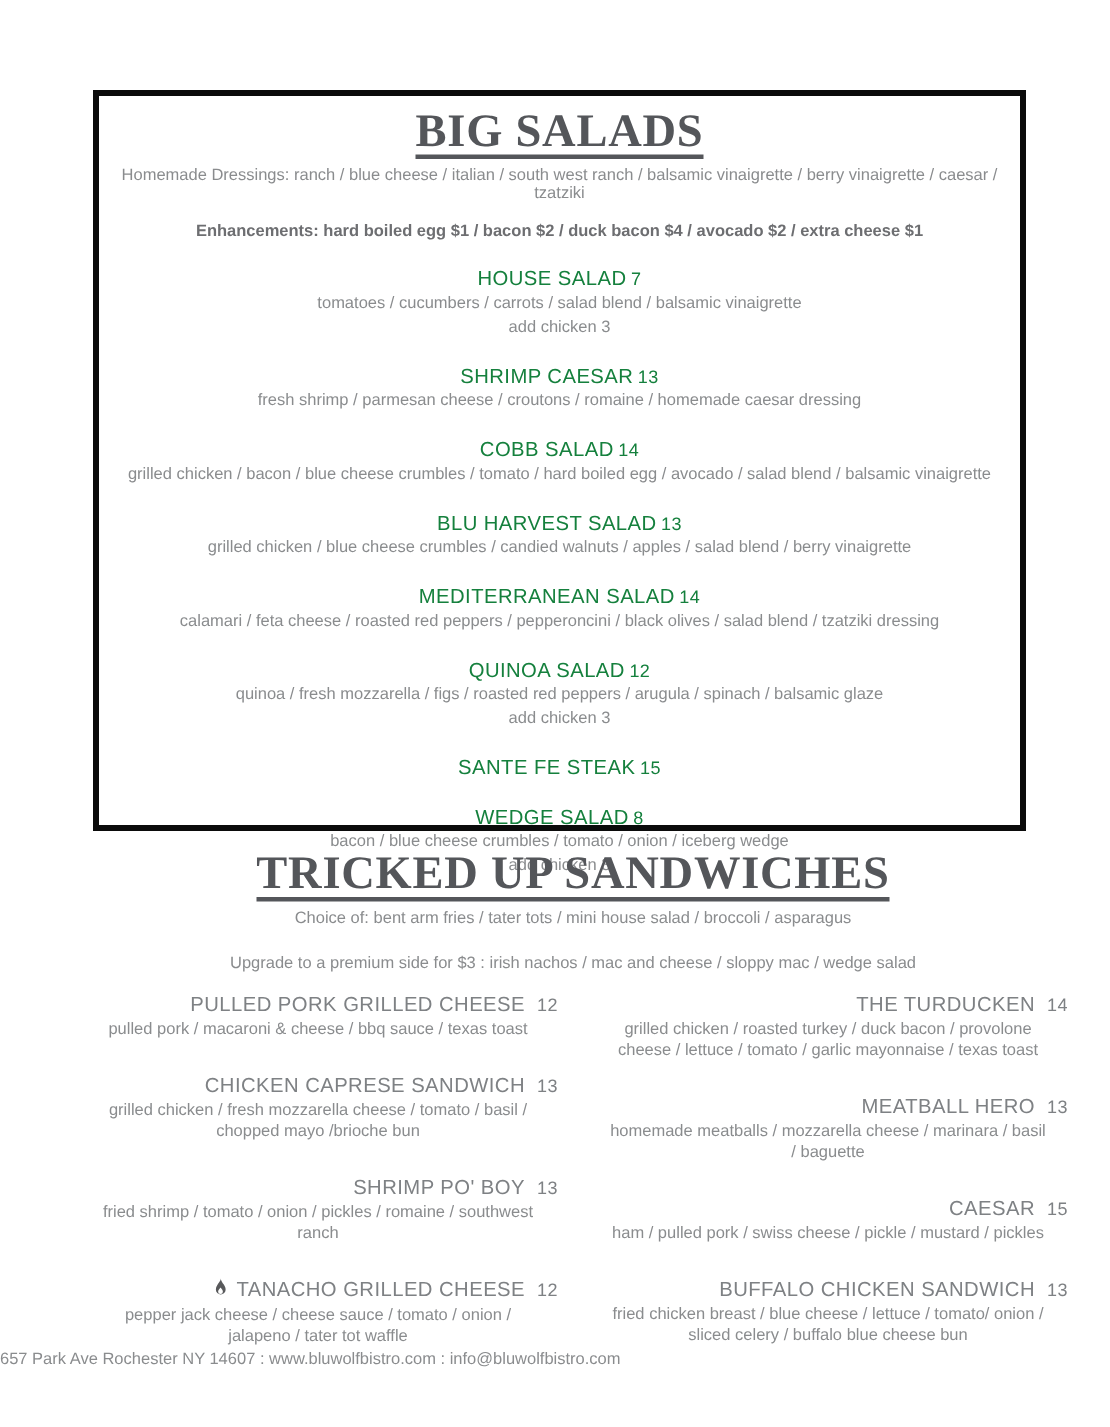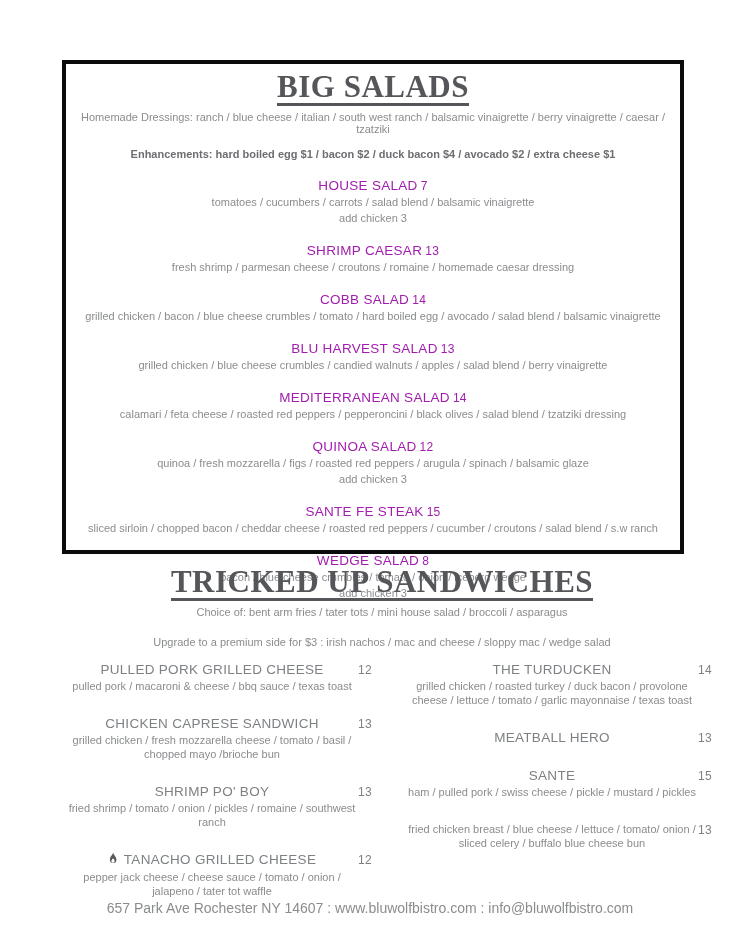--- a/index.html
+++ b/index.html
@@ -38,55 +38,55 @@
   .dressings {
     font-size:11px; color:#8a8c8e;
     margin:5px 6px 0;
   }
   .enhancements {
     font-size:11px; font-weight:bold; color:#6d6e71;
     margin:13px 0 0;
   }
   .salad-item { margin-top:18px; }
   .salad-head {
-    font-size:13.5px; color:#a21caf; letter-spacing:0.3px;
+    font-size:13.5px; color:#15803d; letter-spacing:0.3px;
   }
   .price { font-size:12px; margin-left:3px; }
   .salad-desc {
     font-size:11px; color:#8a8c8e; line-height:14px; margin-top:2px;
     padding:0 4px;
   }
 
   
   .sandwich-section {
     position:absolute; left:12px; top:564px; width:740px;
     text-align:center;
   }
   .sides { font-size:11px; color:#8a8c8e; line-height:14px; margin:4px 0 0; }
   .cols {
     display:flex; margin-top:13px; padding:0 30px;
   }
   .col { width:50%; box-sizing:border-box; padding:0 10px; }
   .sw-item { margin-bottom:23px; }
   .sw-head {
-    position:relative; text-align:center;
+    position:relative; text-align:right;
     font-size:13.5px; color:#7e8184; letter-spacing:0.3px;
     padding:0 22px;
   }
   .sw-price { position:absolute; right:0; top:1px; font-size:12px; color:#7e8184; }
   .sw-desc {
     font-size:11px; color:#8a8c8e;
     line-height:14px; margin-top:2px; padding:0 12px;
   }
   .flame { display:inline-block; margin-right:6px; vertical-align:-1px; }
 
   
   .footer {
     position:absolute; left:0; top:900px; width:740px;
-    text-align:center; font-size:14px; color:#8a8c8e;
+    font-size:11px; color:#8a8c8e;
   }
 </style>
 </head>
 <body>
 
 <div class="page">
 
   <div class="salads-box">
     <h1 class="serif-title"><span class="title-underline">BIG SALADS</span></h1>
     <p class="dressings">Homemade Dressings:  ranch / blue cheese / italian / south west ranch / balsamic vinaigrette / berry vinaigrette / caesar / tzatziki</p>
@@ -119,21 +119,20 @@
     </div>
 
     <div class="salad-item">
       <div class="salad-head"><span>QUINOA SALAD</span><span class="price">12</span></div>
       <div class="salad-desc">quinoa / fresh mozzarella / figs / roasted red peppers / arugula / spinach / balsamic glaze</div>
       <div class="salad-desc">add chicken 3</div>
     </div>
 
     <div class="salad-item">
       <div class="salad-head"><span>SANTE FE STEAK</span><span class="price">15</span></div>
-      <div class="salad-desc">sliced sirloin / chopped bacon / cheddar cheese / roasted red peppers / cucumber / croutons / salad blend / s.w ranch</div>
     </div>
 
     <div class="salad-item">
       <div class="salad-head"><span>WEDGE SALAD</span><span class="price">8</span></div>
       <div class="salad-desc">bacon / blue cheese crumbles / tomato / onion / iceberg wedge</div>
       <div class="salad-desc">add chicken 3</div>
     </div>
   </div>
 
   <div class="sandwich-section">
@@ -171,29 +170,30 @@
 
       <div class="col">
 
         <div class="sw-item">
           <div class="sw-head"><span>THE TURDUCKEN</span><span class="sw-price">14</span></div>
           <div class="sw-desc">grilled chicken / roasted turkey / duck bacon / provolone cheese / lettuce / tomato / garlic mayonnaise / texas toast</div>
         </div>
 
         <div class="sw-item">
           <div class="sw-head"><span>MEATBALL HERO</span><span class="sw-price">13</span></div>
-        </div>
-
-        <div class="sw-item">
-          <div class="sw-head"><span>SANTE</span><span class="sw-price">15</span></div>
+          <div class="sw-desc">homemade meatballs / mozzarella cheese / marinara / basil / baguette</div>
+        </div>
+
+        <div class="sw-item">
+          <div class="sw-head"><span>CAESAR</span><span class="sw-price">15</span></div>
           <div class="sw-desc">ham / pulled pork / swiss cheese / pickle / mustard / pickles</div>
         </div>
 
         <div class="sw-item">
-          <div class="sw-head"><span class="sw-price">13</span></div>
+          <div class="sw-head"><span>BUFFALO CHICKEN SANDWICH</span><span class="sw-price">13</span></div>
           <div class="sw-desc">fried chicken breast / blue cheese / lettuce / tomato/ onion / sliced celery / buffalo blue cheese bun</div>
         </div>
 
       </div>
     </div>
   </div>
 
   <div class="footer">657 Park Ave Rochester NY 14607 : www.bluwolfbistro.com : info@bluwolfbistro.com</div>
 
 </div>

